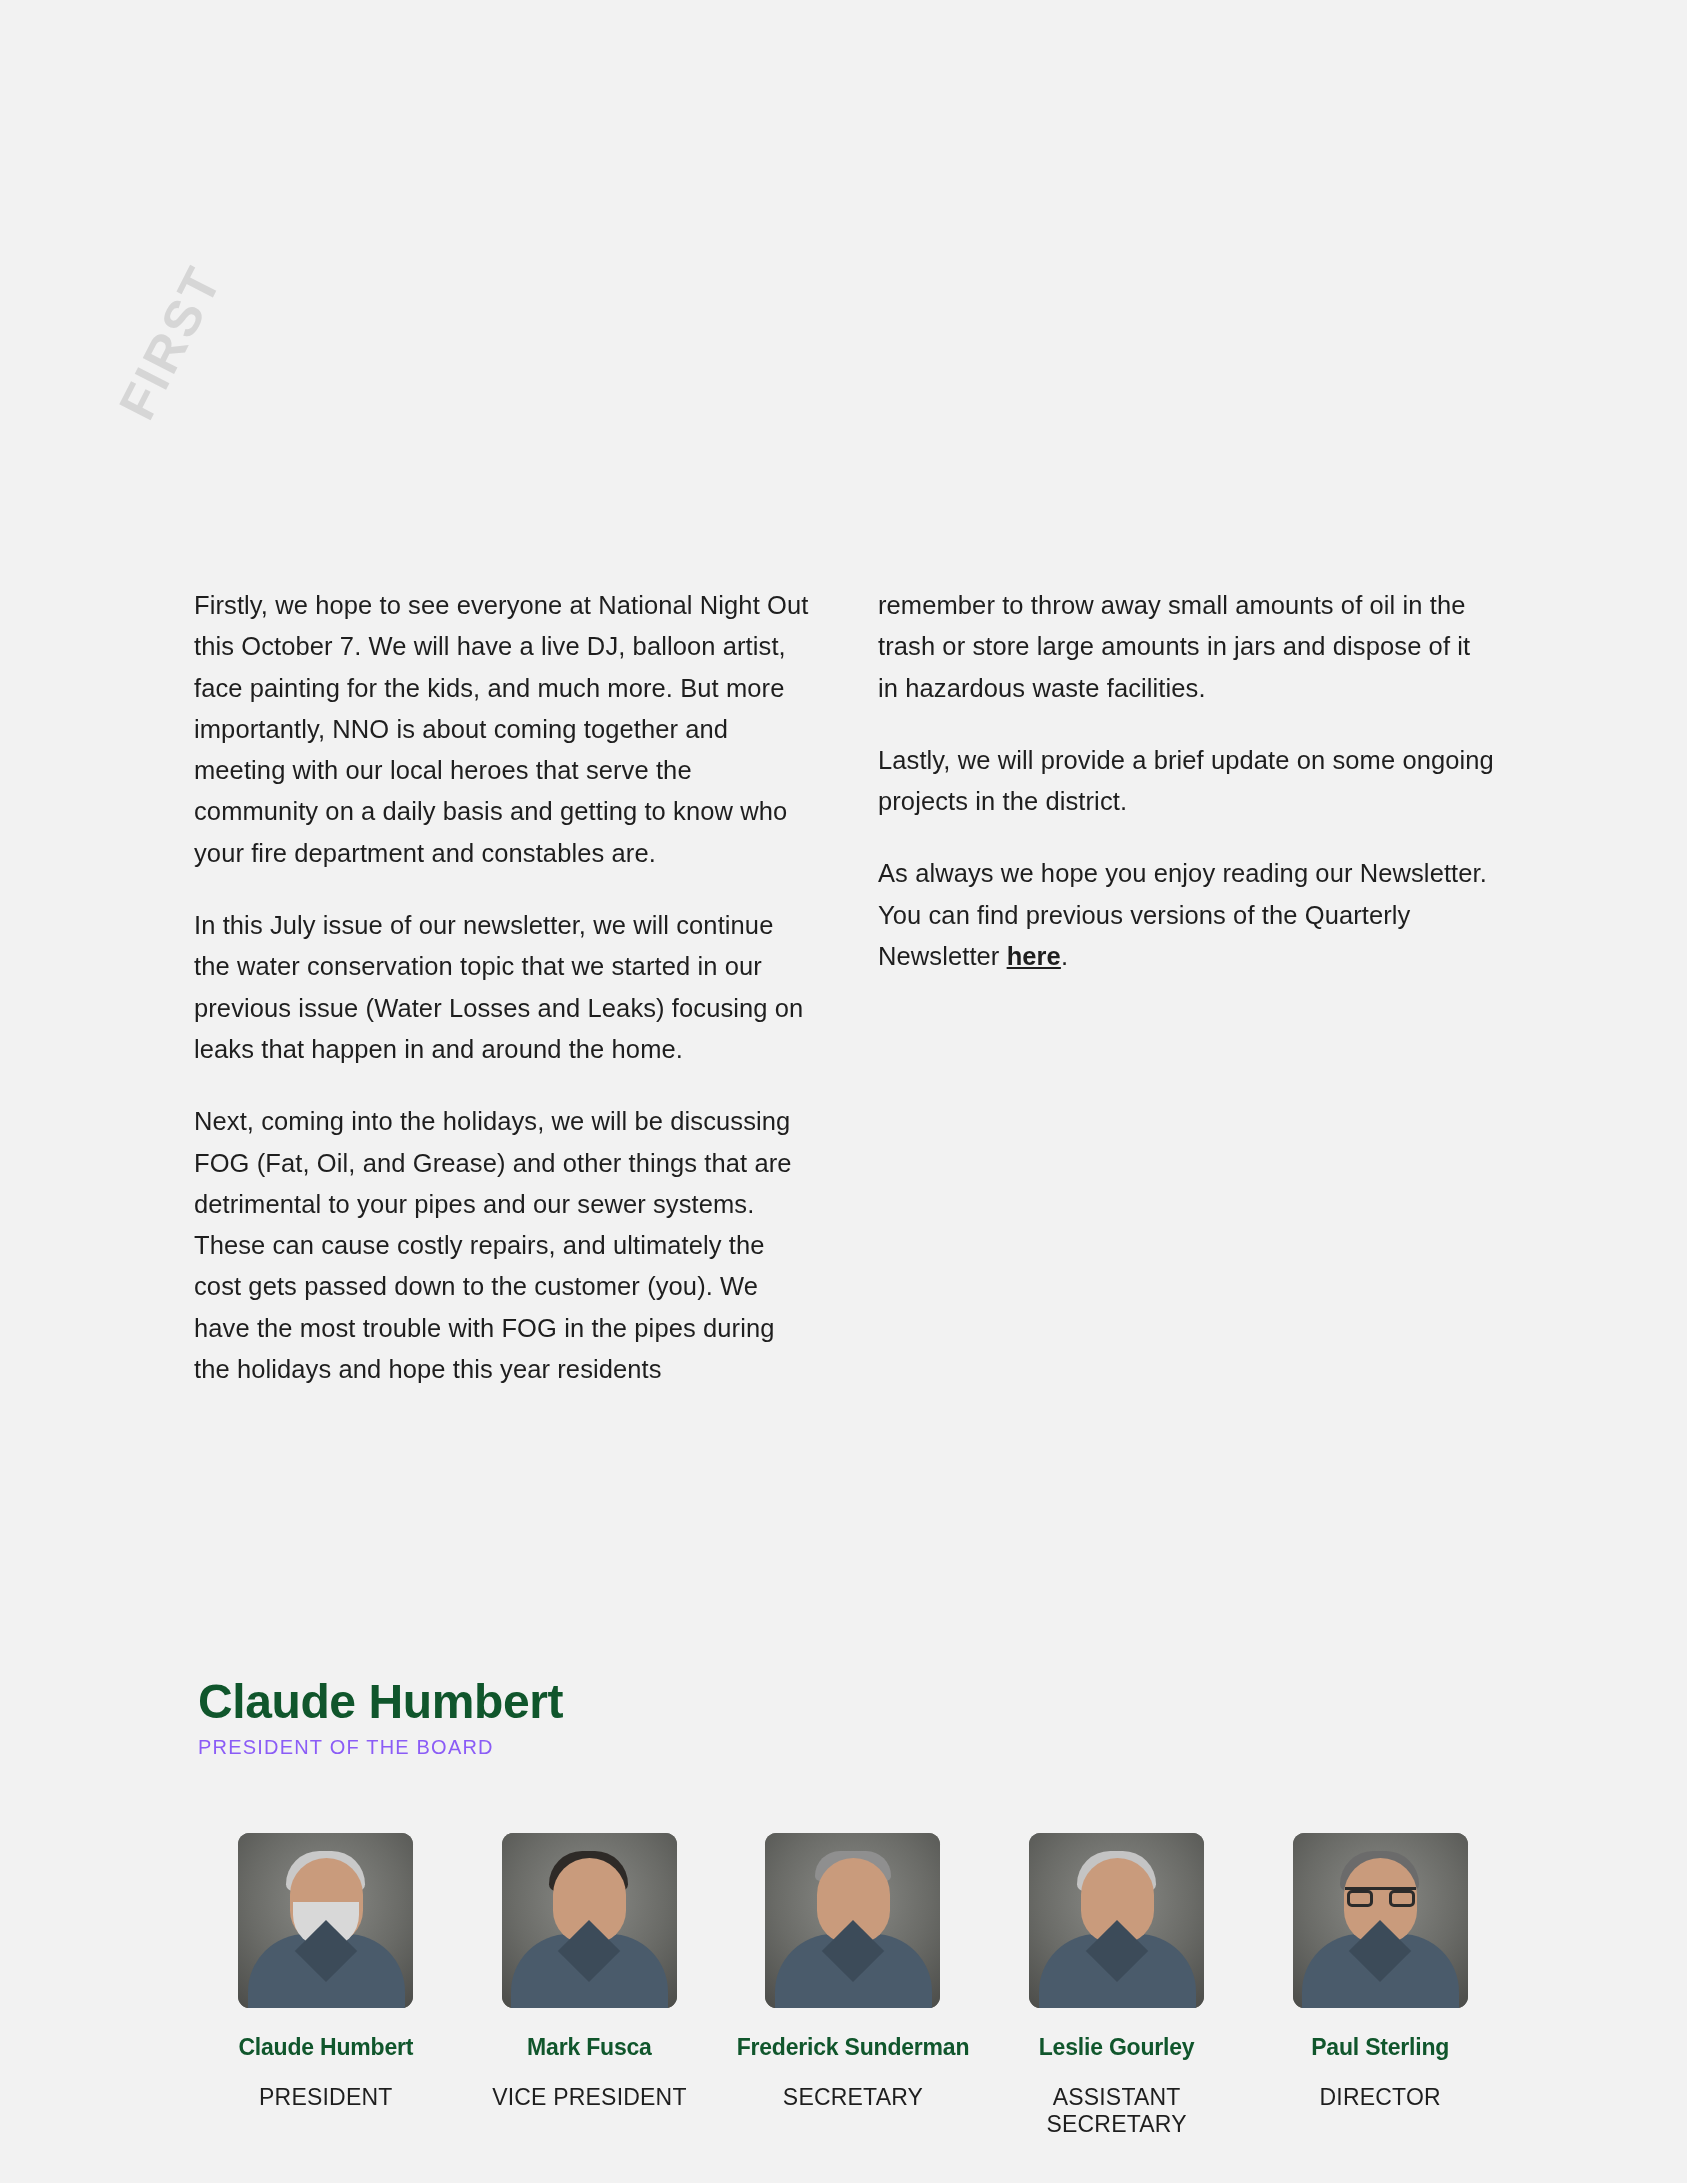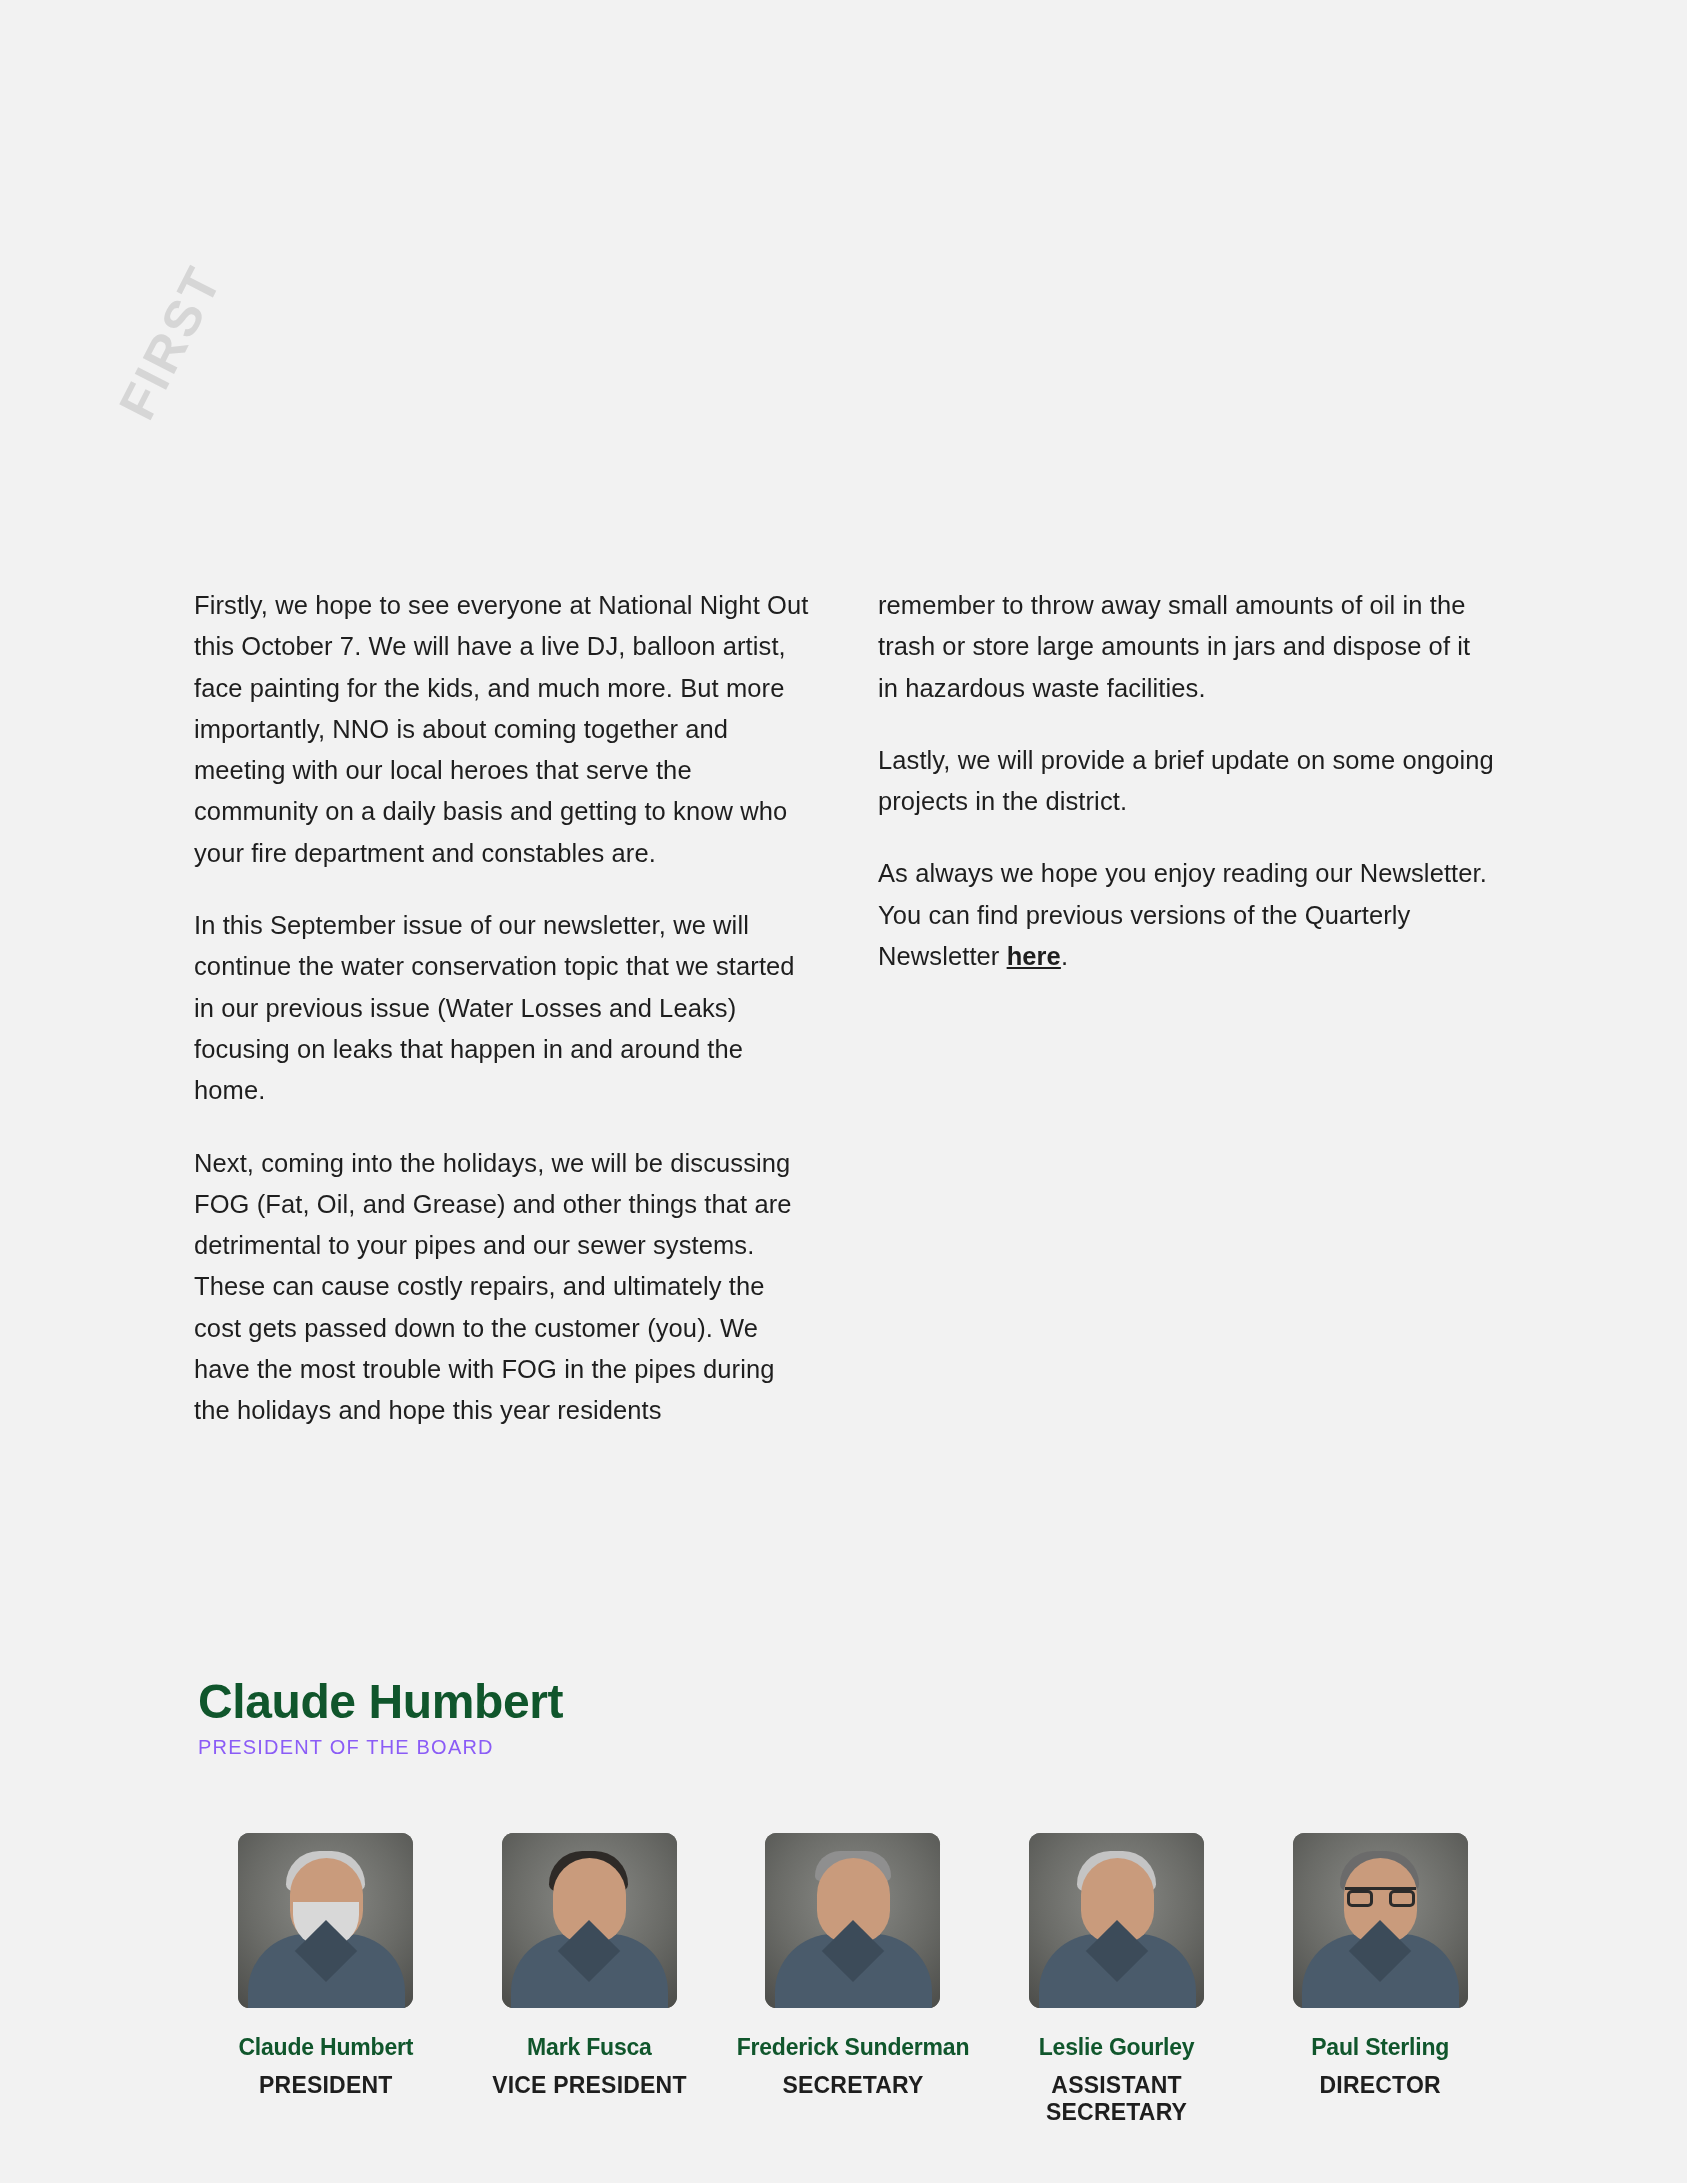--- a/index.html
+++ b/index.html
@@ -201,44 +201,43 @@
 
   .member-name {
     margin-top: 26px;
     font-size: 23px;
     font-weight: 800;
     color: #10562c;
     text-align: center;
     letter-spacing: -0.2px;
   }
   .member-role {
-    margin-top: 11px;
+    margin-top: 23px;
     font-size: 23px;
     color: #1e1e1e;
     text-align: center;
     letter-spacing: 0.2px;
-    font-weight: bold;
   }
 </style>
 </head>
 <body>
 
 <div class="page">
 
   <div class="masthead">
     <div class="kicker">FIRST</div>
     <h1 class="headline">
     </h1>
   </div>
 
   <div class="columns">
 
     <div class="col">
       <p>Firstly, we hope to see everyone at National Night Out this October 7. We will have a live DJ, balloon artist, face painting for the kids, and much more. But more importantly, NNO is about coming together and meeting with our local heroes that serve the community on a daily basis and getting to know who your fire department and constables are.</p>
-      <p>In this September issue of our newsletter, we will continue the water conservation topic that we started in our previous issue (Water Losses and Leaks) focusing on leaks that happen in and around the home.</p>
+      <p>In this July issue of our newsletter, we will continue the water conservation topic that we started in our previous issue (Water Losses and Leaks) focusing on leaks that happen in and around the home.</p>
       <p>Next, coming into the holidays, we will be discussing FOG (Fat, Oil, and Grease) and other things that are detrimental to your pipes and our sewer systems. These can cause costly repairs, and ultimately the cost gets passed down to the customer (you). We have the most trouble with FOG in the pipes during the holidays and hope this year residents</p>
     </div>
 
     <div class="col">
       <p>remember to throw away small amounts of oil in the trash or store large amounts in jars and dispose of it in hazardous waste facilities.</p>
       <p>Lastly, we will provide a brief update on some ongoing projects in the district.</p>
       <p><span>As always we hope you enjoy reading our Newsletter. You can find previous versions of the Quarterly Newsletter </span><a class="inline-link" href="#">here</a><span>.</span></p>
     </div>
 
   </div>

